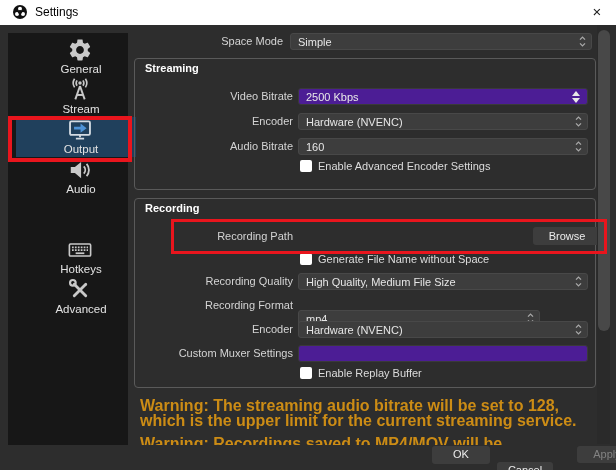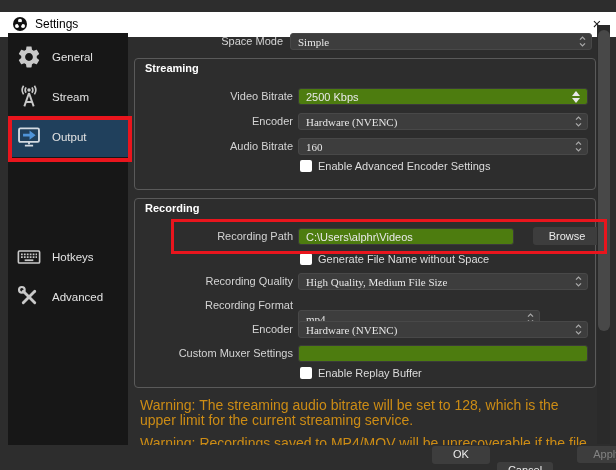--- a/index.html
+++ b/index.html
@@ -8,57 +8,57 @@
     --warning_text: #cc8c15;
     --accent_arrow: #4f94d8;
   }
   * { margin:0; padding:0; box-sizing:border-box; }
   body { background:#555; font-family:"Liberation Sans","DejaVu Sans",sans-serif; }
   .window {
     position:relative; width:616px; height:470px; overflow:hidden;
     background:#2d2d2d; font-size:11px; color:#d6d6d6;
   }
   
-  .titlebar { position:absolute; left:0; top:0; width:616px; height:25px; background:#ffffff;margin-top:12px; }
+  .titlebar { position:absolute; left:0; top:0; width:616px; height:25px; background:#ffffff; }
   .titlebar .logo { position:absolute; left:12px; top:4px; width:16px; height:16px; }
   .titlebar .title { position:absolute; left:35px; top:5px; font-size:12px; color:#000; }
   .close-btn { position:absolute; right:4px; top:0; width:30px; height:25px; text-align:center;
     line-height:24px; font-size:15px; color:#1c1c1c; cursor:default; }
   
   .sidebar { position:absolute; left:8px; top:33px; width:120px; height:412px; background:#171717; }
-  .side-item { position:absolute; left:0; width:120px; height:40px; display:flex; align-items:center; }
+  .side-item { position:absolute; left:8px; width:120px; height:40px; display:flex; align-items:center;flex-direction:column; }
   .side-item.selected { background:var(--selected_item_bg); }
   .side-item svg { width:26px; height:26px; margin-left:8px; flex:0 0 auto; }
   .side-item .lbl { margin-left:10px; font-size:11.5px; color:#e3e3e3; }
   
   .annot { position:absolute; border:4px solid var(--annotation_red); pointer-events:none; z-index:50; }
   .annot.thin { border-width:3px; }
   
   .flabel { position:absolute; left:136px; width:157px; height:17px; line-height:17px;
     text-align:right; color:#d4d4d4; }
   .group { position:absolute; left:134px; width:462px; border:1px solid #5a5a5a; border-radius:4px; }
   .gtitle { position:absolute; left:10px; top:3px; font-weight:bold; color:#fff; }
   .combo { position:absolute; height:17px; background:#3d3d3d; border:1px solid #484848;
     border-radius:3px; display:flex; align-items:center; padding:0 4px 0 7px; color:#e6e6e6; }
-  .combo .val { flex:1 1 auto; white-space:nowrap; overflow:hidden;font-family:Liberation Serif, serif; }
+  .combo .val { flex:1 1 auto; white-space:nowrap; overflow:hidden; }
   .combo svg { width:9px; height:13px; flex:0 0 auto; }
-  .darkfield { position:absolute; height:17px; background:#4d7c0f; border:1px solid #3a3a3a;
+  .darkfield { position:absolute; height:17px; background:#4c1d95; border:1px solid #3a3a3a;
     border-radius:3px; display:flex; align-items:center; padding:0 7px; color:#e9e9e9;justify-content:flex-end; }
   .darkfield .val { flex:1 1 auto; white-space:nowrap; overflow:hidden; }
   .spincol { display:flex; flex-direction:column; gap:2px; align-items:center; margin-left:4px; }
   .tri-up { width:0; height:0; border-left:4px solid transparent; border-right:4px solid transparent;
     border-bottom:5px solid #e8e8e8; }
   .tri-down { width:0; height:0; border-left:4px solid transparent; border-right:4px solid transparent;
     border-top:5px solid #e8e8e8; }
   .cb { position:absolute; width:12px; height:12px; background:#fff; border-radius:2px; }
   .cblabel { position:absolute; height:15px; line-height:15px; color:#dcdcdc; }
   .btn { position:absolute; height:18px; background:#3d3d3d; border-radius:3px; text-align:center;
     line-height:18px; color:#ececec; }
   .btn.disabled { color:#828282; }
-  .warn { position:absolute; left:140px; width:452px; font-weight:normal; font-size:14px;
+  .warn { position:absolute; left:140px; width:452px; font-weight:bold; font-size:16px;
     line-height:15px; color:var(--warning_text); }
   
   .sb-track { position:absolute; left:597px; top:25px; width:13px; height:419px; background:#2a2a2a; }
   .sb-thumb { position:absolute; left:598px; top:30px; width:12px; height:301px; background:#484848;
     border-radius:6px; }
 </style>
 </head>
 <body>
 
 <div class="window">
@@ -106,20 +106,30 @@
 
     <div class="side-item selected" style="top:84px">
       <svg viewBox="0 0 24 24">
         <rect x="2.8" y="4" width="18.4" height="12.5" rx="1.2" fill="none" stroke="#d4dbe2" stroke-width="1.7"></rect>
         <path d="M12 16.5 v2.3 M8.2 19.9 h7.6" stroke="#d4dbe2" stroke-width="1.7" fill="none"></path>
         <path d="M6.5 9 h6 v-2.9 l5.6 4.2 -5.6 4.2 v-2.9 h-6 z" fill="#4f94d8"></path>
       </svg>
       <span class="lbl">Output</span>
     </div>
 
+    <div class="side-item" style="top:124px">
+      <svg viewBox="0 0 24 24">
+        <path d="M3.5 9.2 h3.8 L13 4.5 v15 L7.3 14.8 H3.5 z" fill="#c9c9c9"></path>
+        <g stroke="#c9c9c9" stroke-width="1.7" fill="none">
+          <path d="M15.5 8.6 a5 5 0 0 1 0 6.8"></path>
+          <path d="M18.1 6.4 a8.4 8.4 0 0 1 0 11.2"></path>
+        </g>
+      </svg>
+      <span class="lbl">Audio</span>
+    </div>
 
 
     <div class="side-item" style="top:204px">
       <svg viewBox="0 0 24 24">
         <rect x="2.2" y="6.5" width="19.6" height="11" rx="1" fill="none" stroke="#c9c9c9" stroke-width="1.5"></rect>
         <g stroke="#c9c9c9" stroke-width="1.6" fill="none">
           <path d="M4.6 9.6 H19.4" stroke-dasharray="1.6 1.1"></path>
           <path d="M4.6 12.1 H19.4" stroke-dasharray="1.6 1.1"></path>
           <path d="M8 15 H16"></path>
         </g>
@@ -186,23 +196,20 @@
   </div>
 
   <span class="cb" style="left:300px; top:160px"></span>
   <span class="cblabel" style="left:318px; top:159px">Enable Advanced Encoder Settings</span>
 
   <div class="group" style="top:198px; height:190px">
     <div class="gtitle">Recording</div>
   </div>
 
   <div class="flabel" style="top:228px">Recording Path</div>
-  <div class="darkfield" style="left:298px; top:228px; width:216px">
-    <span class="val">C:\Users\alphr\Videos</span>
-  </div>
   <div class="btn" style="left:533px; top:227px; width:68px">Browse</div>
 
   <span class="cb" style="left:300px; top:253px"></span>
   <span class="cblabel" style="left:318px; top:252px">Generate File Name without Space</span>
 
   <div class="flabel" style="top:273px">Recording Quality</div>
   <div class="combo" style="left:298px; top:273px; width:290px">
     <span class="val">High Quality, Medium File Size</span>
     <svg viewBox="0 0 9 13">
         <g stroke="#a8a8a8" stroke-width="1.3" fill="none">

